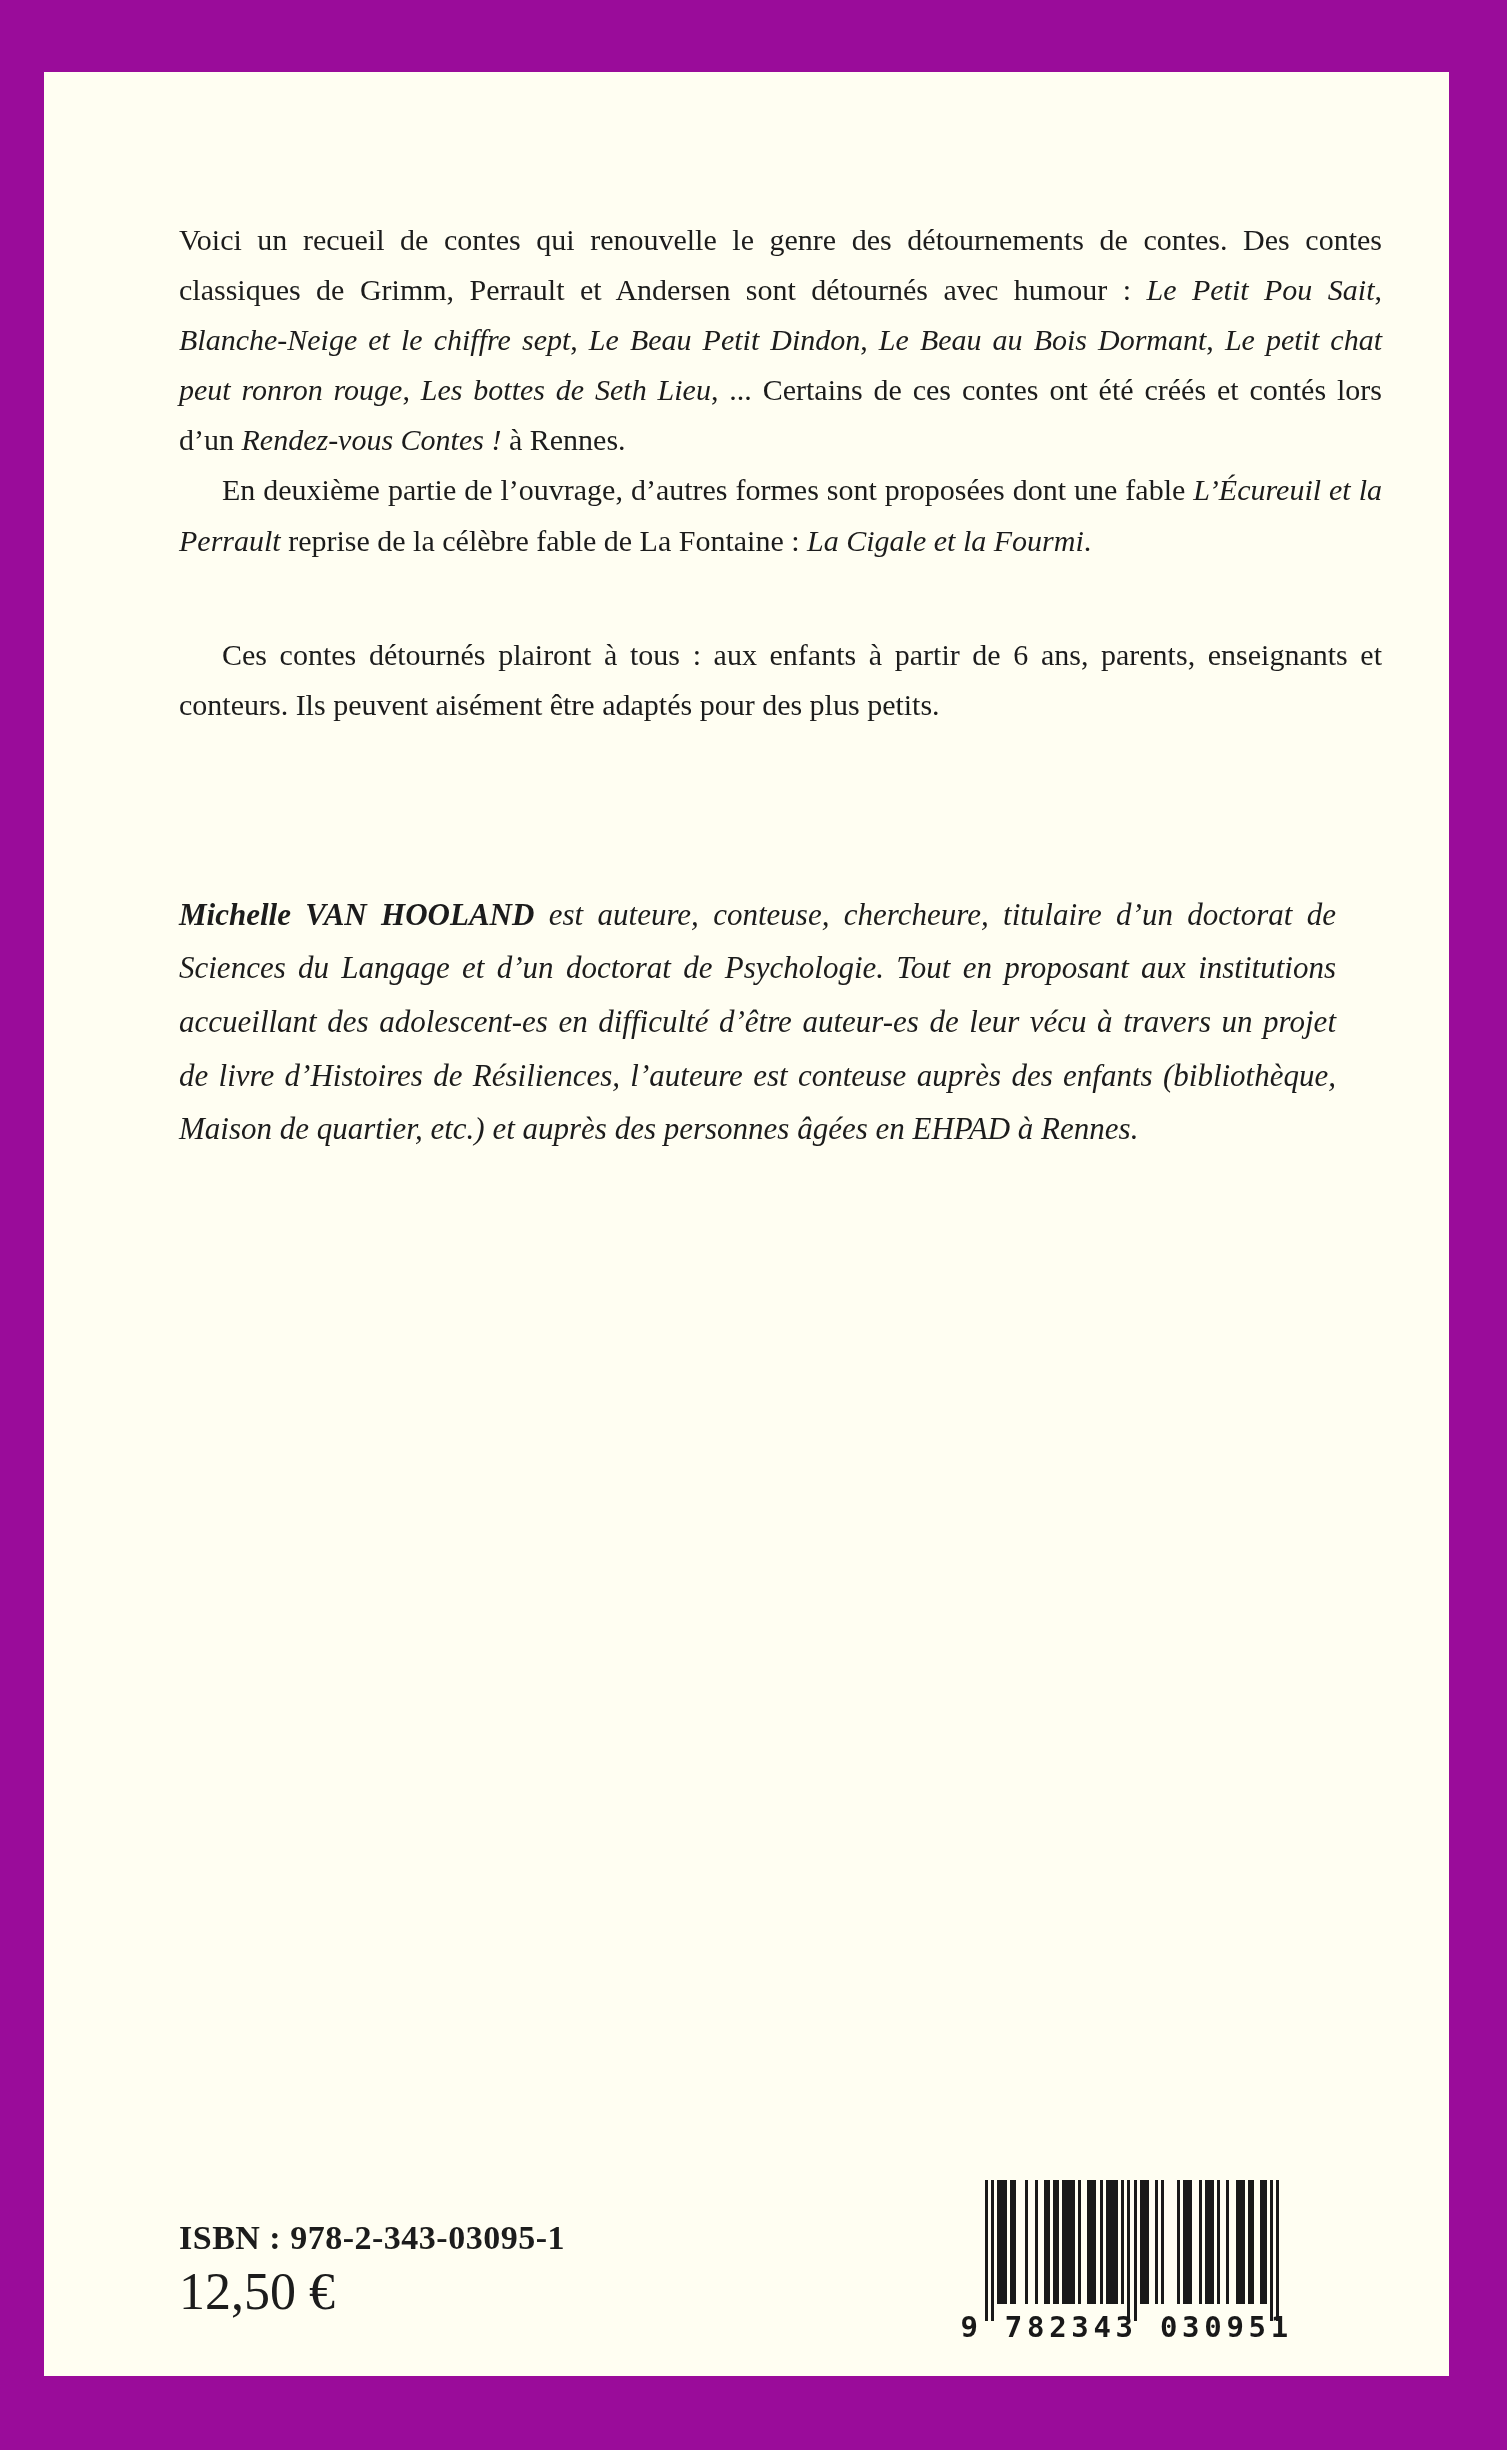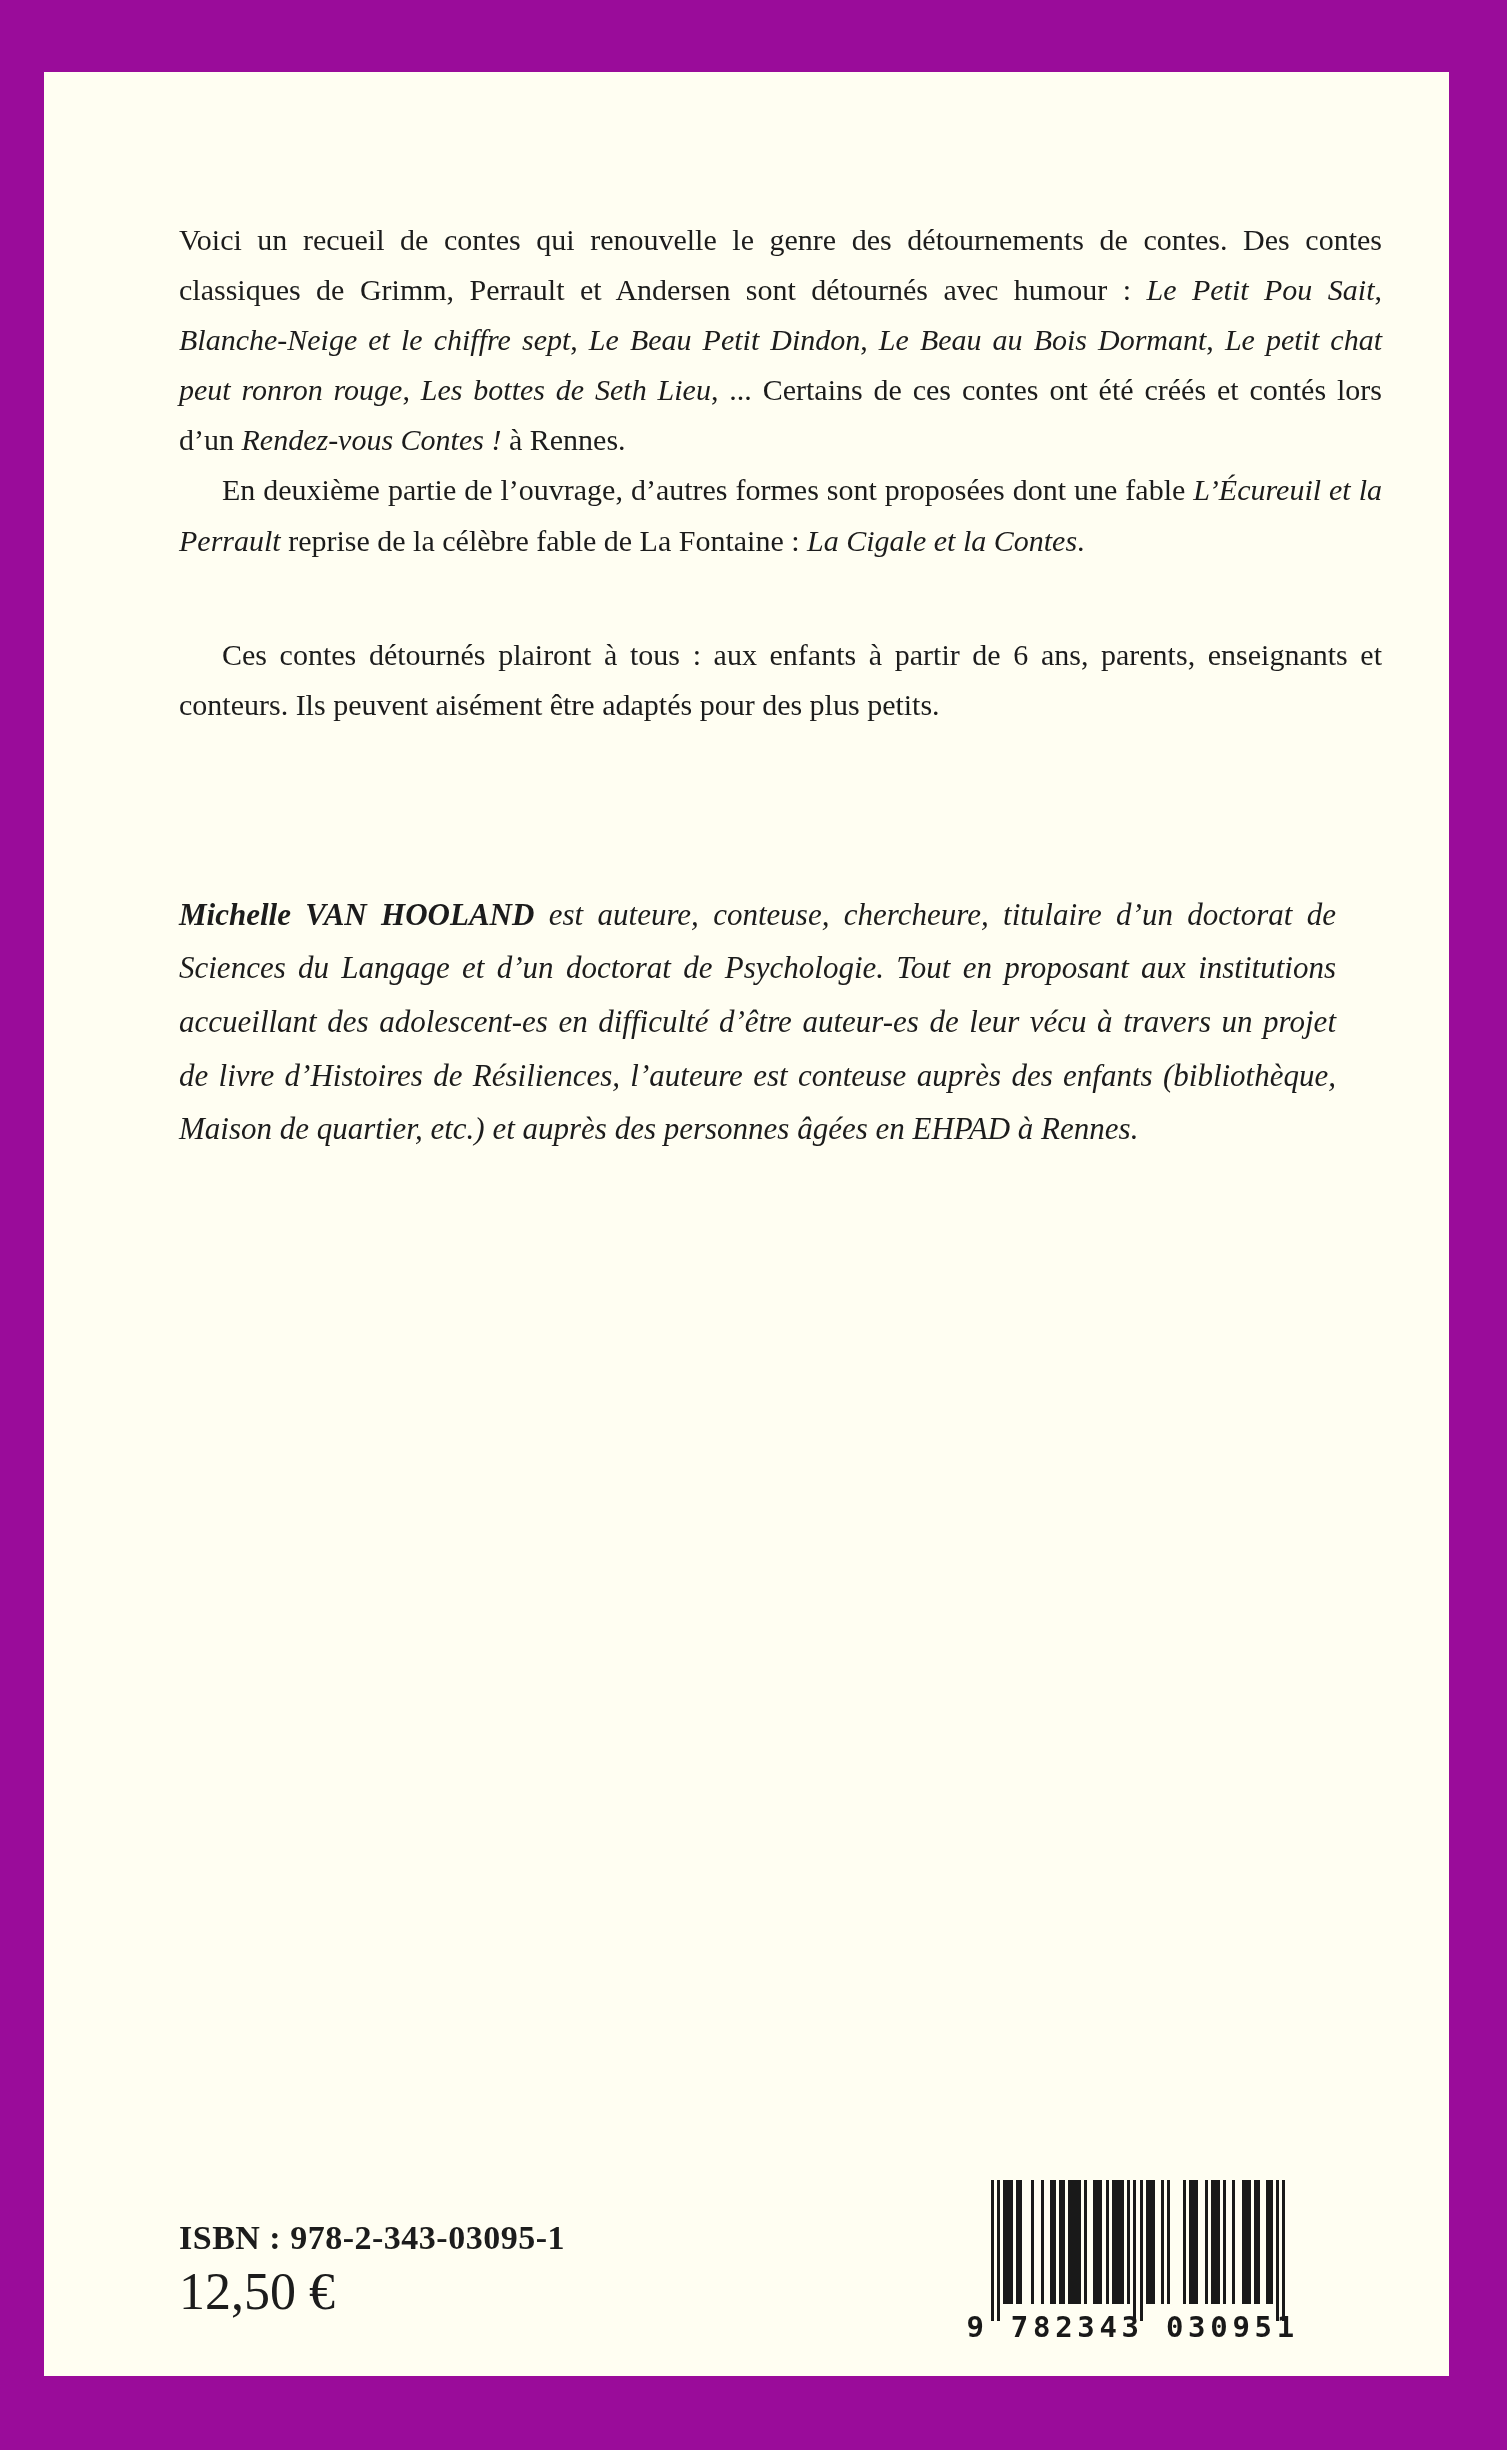--- a/index.html
+++ b/index.html
@@ -53,21 +53,21 @@
     position:absolute;
     left:135px;right:113px;bottom:32px;
     display:flex;
     justify-content:space-between;
     align-items:flex-end;
     gap:18px;
   }
   .isbn-block{margin-bottom:22.6px;color:var(--text);}
   .isbn-line{font-size:34px;font-weight:bold;letter-spacing:0.5px;}
   .price-line{font-size:52px;font-weight:normal;margin-top:5.6px;}
-  .barcode{margin-right:21px;width:324px;}
+  .barcode{margin-right:27px;width:324px;}
   .barcode svg{display:block;width:294px;height:141px;}
   .barcode-digits{
     margin-top:-11.3px;
     margin-left:-24.5px;
     font-family:"DejaVu Sans Mono","DejaVu Sans",monospace;
     font-size:29px;
     font-weight:bold;
     letter-spacing:4.7px;
     color:var(--bars);
     white-space:pre;
@@ -75,21 +75,21 @@
 </style>
 </head>
 <body>
 
 <div class="frame">
   <div class="page">
 
 
     <div class="synopsis">
         <p><span>Voici un recueil de contes qui renouvelle le genre des détournements de contes. Des contes classiques de Grimm, Perrault et Andersen sont détournés avec humour : </span><span class="it">Le Petit Pou Sait</span><span>, </span><span class="it">Blanche-Neige et le chiffre sept</span><span>, </span><span class="it">Le Beau Petit Dindon</span><span>, </span><span class="it">Le Beau au Bois Dormant</span><span>, </span><span class="it">Le petit chat peut ronron rouge</span><span>, </span><span class="it">Les bottes de Seth Lieu</span><span>, ... Certains de ces contes ont été créés et contés lors d’un </span><span class="it">Rendez-vous Contes !</span><span> à Rennes.</span></p>
-        <p class="indent"><span>En deuxième partie de l’ouvrage, d’autres formes sont proposées dont une fable </span><span class="it">L’Écureuil et la Perrault</span><span> reprise de la célèbre fable de La Fontaine : </span><span class="it">La Cigale et la Contes</span><span>.</span></p>
+        <p class="indent"><span>En deuxième partie de l’ouvrage, d’autres formes sont proposées dont une fable </span><span class="it">L’Écureuil et la Perrault</span><span> reprise de la célèbre fable de La Fontaine : </span><span class="it">La Cigale et la Fourmi</span><span>.</span></p>
         <p class="indent gap"><span>Ces contes détournés plairont à tous : aux enfants à partir de 6 ans, parents, enseignants et conteurs. Ils peuvent aisément être adaptés pour des plus petits.</span></p>
       </div>
 
     <div class="bio"><span class="it bd">Michelle VAN HOOLAND</span><span class="it"> est auteure, conteuse, chercheure, titulaire d’un doctorat de Sciences du Langage et d’un doctorat de Psychologie. Tout en proposant aux institutions accueillant des adolescent-es en difficulté d’être auteur-es de leur vécu à travers un projet de livre d’Histoires de Résiliences, l’auteure est conteuse auprès des enfants (bibliothèque, Maison de quartier, etc.) et auprès des personnes âgées en EHPAD à Rennes.</span></div>
 
 
     <div class="bottom-area">
       <div class="isbn-block">
         <div class="isbn-line">ISBN : 978-2-343-03095-1</div>
         <div class="price-line">12,50 €</div>

